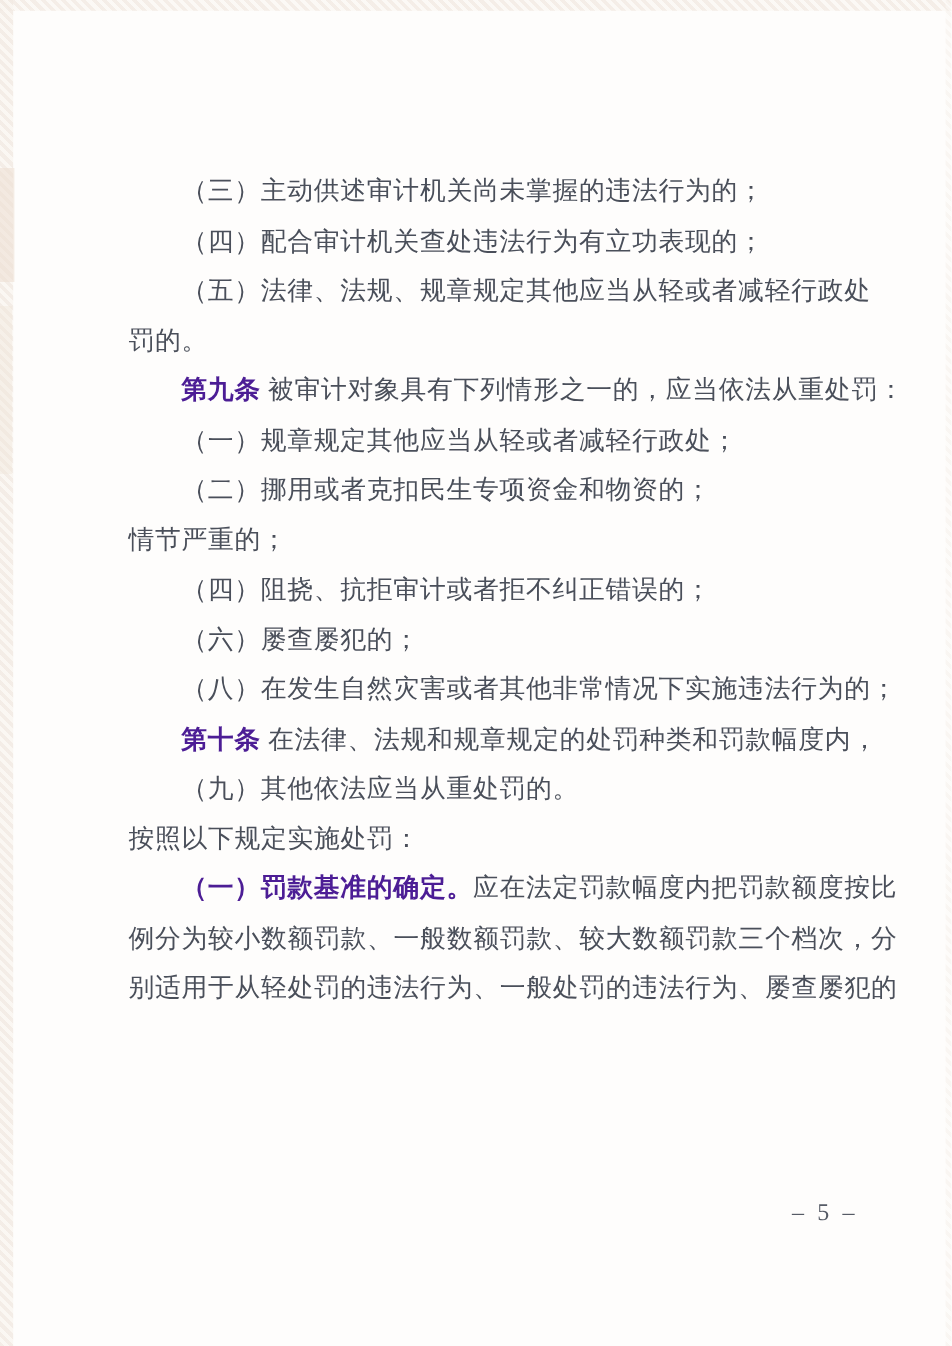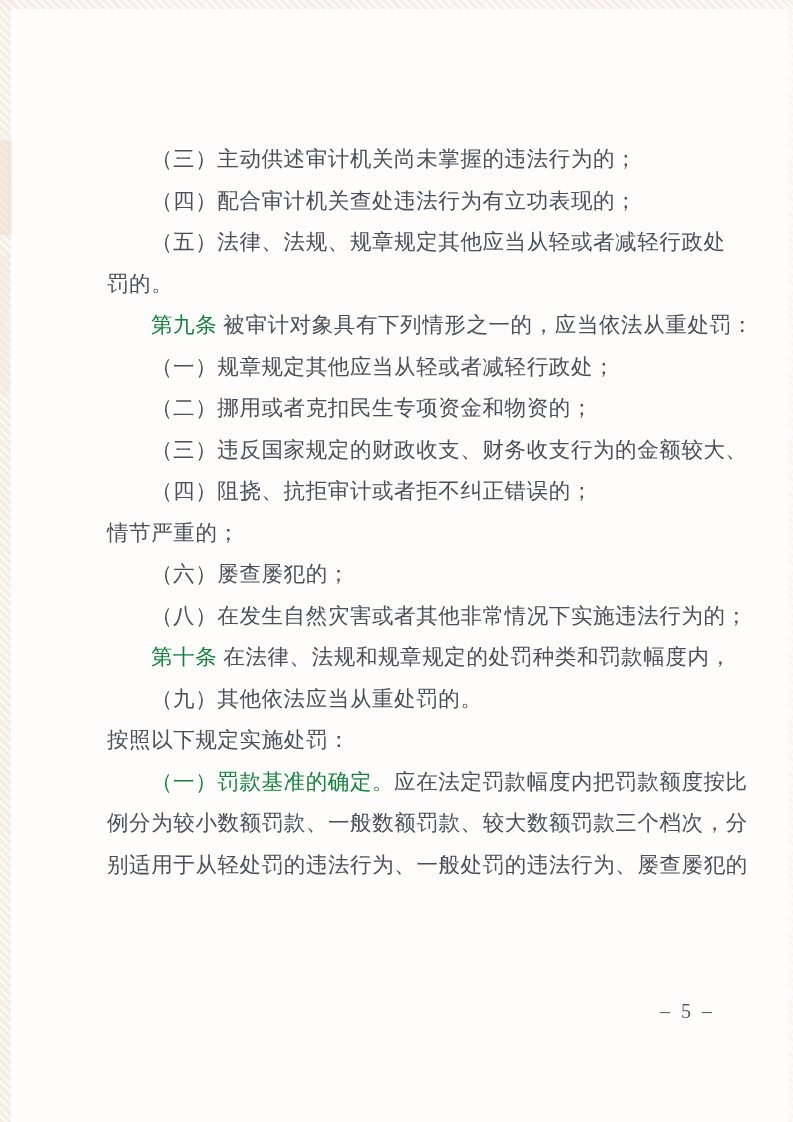--- a/index.html
+++ b/index.html
@@ -70,22 +70,22 @@
   .line {
     white-space: nowrap;
     height: 41.5px;
   }
 
   .line.indent {
     padding-left: 44px;
   }
 
   .bold {
-    font-weight: normal;
-    color: #15803d;
+    font-weight: bold;
+    color: #4c1d95;
   }
 
   .page-number {
     position: absolute;
     right: 78px;
     top: 1000px;
     color: #565b66;
     font-size: 20px;
     letter-spacing: 3px;
     white-space: nowrap;
@@ -103,23 +103,22 @@
   <div class="scan-patch-2"></div>
 
   <div class="text-block">
       <div class="line indent"><span>（三）主动供述审计机关尚未掌握的违法行为的；</span></div>
       <div class="line indent"><span>（四）配合审计机关查处违法行为有立功表现的；</span></div>
       <div class="line indent"><span>（五）法律、法规、规章规定其他应当从轻或者减轻行政处</span></div>
       <div class="line"><span>罚的。</span></div>
       <div class="line indent"><span class="bold">第九条</span><span> 被审计对象具有下列情形之一的，应当依法从重处罚：</span></div>
       <div class="line indent"><span>（一）规章规定其他应当从轻或者减轻行政处；</span></div>
       <div class="line indent"><span>（二）挪用或者克扣民生专项资金和物资的；</span></div>
-      <div class="line indent"><span>（三）违反国家规定的财政收支、财务收支行为的金额较大、</span></div>
+      <div class="line"><span>情节严重的；</span></div>
       <div class="line indent"><span>（四）阻挠、抗拒审计或者拒不纠正错误的；</span></div>
-      <div class="line"><span>情节严重的；</span></div>
       <div class="line indent"><span>（六）屡查屡犯的；</span></div>
       <div class="line indent"><span>（八）在发生自然灾害或者其他非常情况下实施违法行为的；</span></div>
       <div class="line indent"><span class="bold">第十条</span><span>  在法律、法规和规章规定的处罚种类和罚款幅度内，</span></div>
       <div class="line indent"><span>（九）其他依法应当从重处罚的。</span></div>
       <div class="line"><span>按照以下规定实施处罚：</span></div>
       <div class="line indent"><span class="bold">（一）罚款基准的确定。</span><span>应在法定罚款幅度内把罚款额度按比</span></div>
       <div class="line"><span>例分为较小数额罚款、一般数额罚款、较大数额罚款三个档次，分</span></div>
       <div class="line"><span>别适用于从轻处罚的违法行为、一般处罚的违法行为、屡查屡犯的</span></div>
     </div>
 

